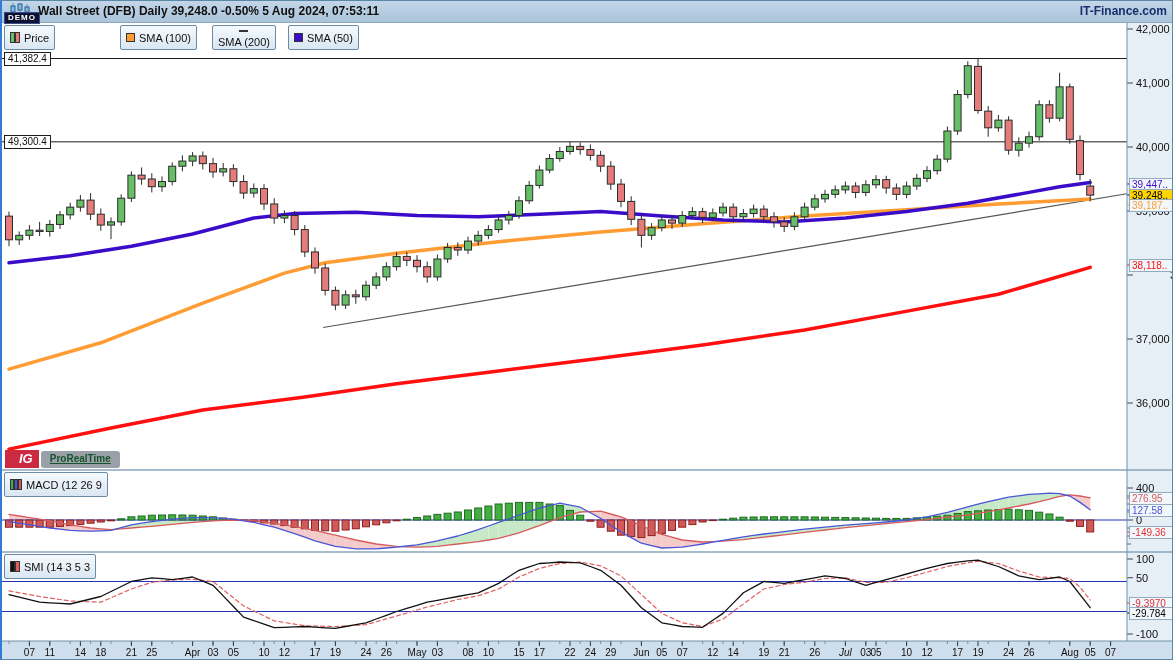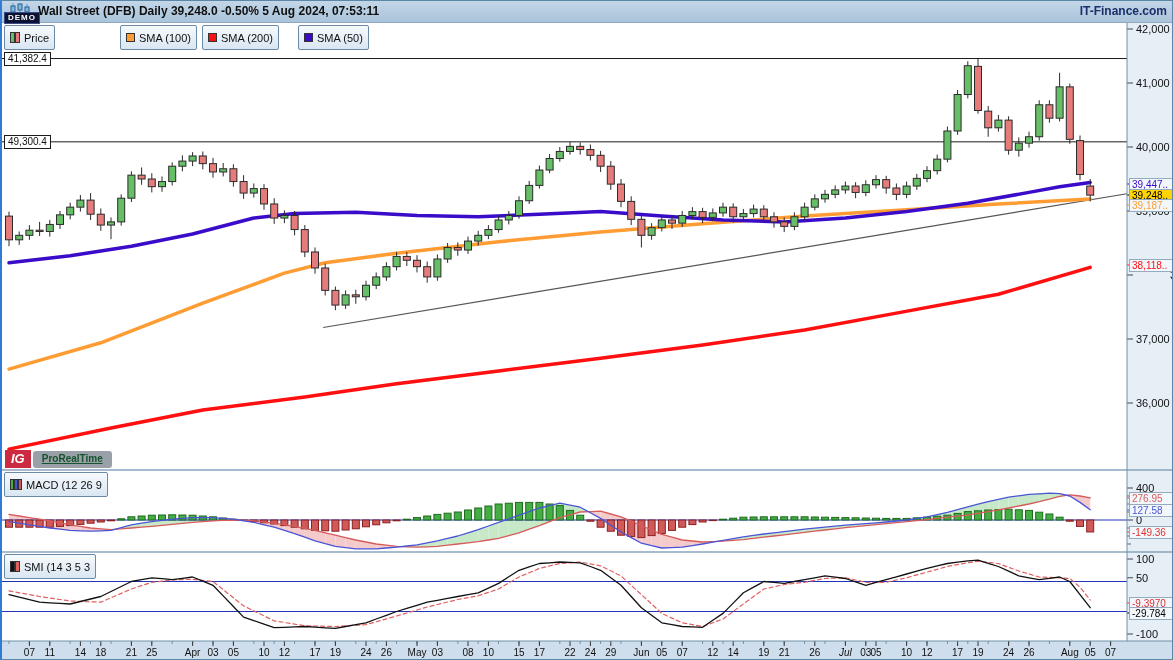--- a/index.html
+++ b/index.html
@@ -21,21 +21,21 @@
   .sw2 span{display:inline-block;width:5px;height:11px;border:1px solid #333;box-sizing:border-box;}
   svg{position:absolute;left:0;top:0;}
   .axlab{position:absolute;font-size:11px;color:#101010;white-space:nowrap;line-height:1;}
   .vbox{position:absolute;left:1127px;width:43px;height:11px;border:1px solid #94aabf;background:#f2f7fc;
         font-size:10px;line-height:11px;padding-left:2px;white-space:nowrap;overflow:hidden;z-index:4;}
   .hlab{position:absolute;border:1px solid #1b1b1b;background:#fff;font-size:10px;line-height:12px;
         padding:0 3px;color:#101010;z-index:4;}
   .datelab{position:absolute;font-size:10px;color:#101010;white-space:nowrap;transform:translateX(-50%);}
   #logo{position:absolute;left:3px;top:449px;display:flex;align-items:center;z-index:6;}
   #logo-ig{background:#cc2a41;color:#fff;font-weight:bold;font-style:italic;font-size:13px;
-           padding:1px 6px 2px 6px;line-height:15px;}
+           padding:1px 6px 2px 14px;line-height:15px;}
   #logo-prt{background:rgba(120,128,138,0.75);color:#14532d;font-weight:bold;font-size:10px;
             padding:1px 9px 2px 9px;border-radius:3px;margin-left:2px;line-height:14px;text-decoration:underline;}
 </style>
 </head>
 <body>
 
 <div id="window">
   <div id="titlebar">
     <svg id="chart-icon" width="20" height="11">
       <line x1="3" y1="0" x2="3" y2="11" stroke="#4f93c9" stroke-width="1"></line>
@@ -54,25 +54,25 @@
     <span class="sw2">
         <span style="background:#66bf66;"></span>
         <span style="background:#e57b7b;"></span>
       </span>
     <span>Price</span>
   </div>
   <div class="chip" style="left:118px;top:24px;">
     <span class="sw" style="background:#ff9c33;"></span>
     <span>SMA (100)</span>
   </div>
-  <div class="chip" style="left:200px;top:24px;">
+  <div class="chip" style="left:210px;top:24px;flex-direction:column;">
     <span class="sw" style="background:#ff0f0f;"></span>
     <span>SMA (200)</span>
   </div>
-  <div class="chip" style="left:296px;top:24px;align-items:center;">
+  <div class="chip" style="left:286px;top:24px;align-items:center;">
     <span class="sw" style="background:#3a0cc9;"></span>
     <span>SMA (50)</span>
   </div>
 
   <div class="chip" style="left:2px;top:471px;">
     <span class="sw2">
         <span style="background:#44ad44;width:4px;"></span>
         <span style="background:#4a55d6;width:4px;"></span>
         <span style="background:#d05a5a;width:4px;"></span>
       </span>

